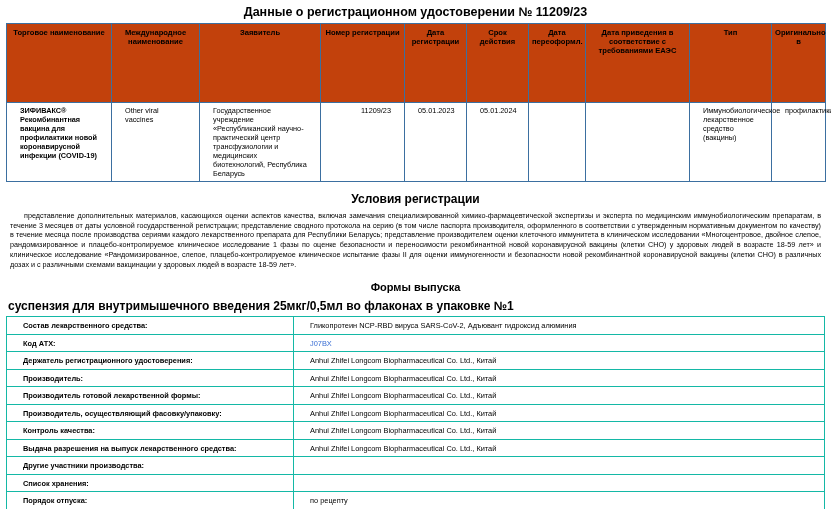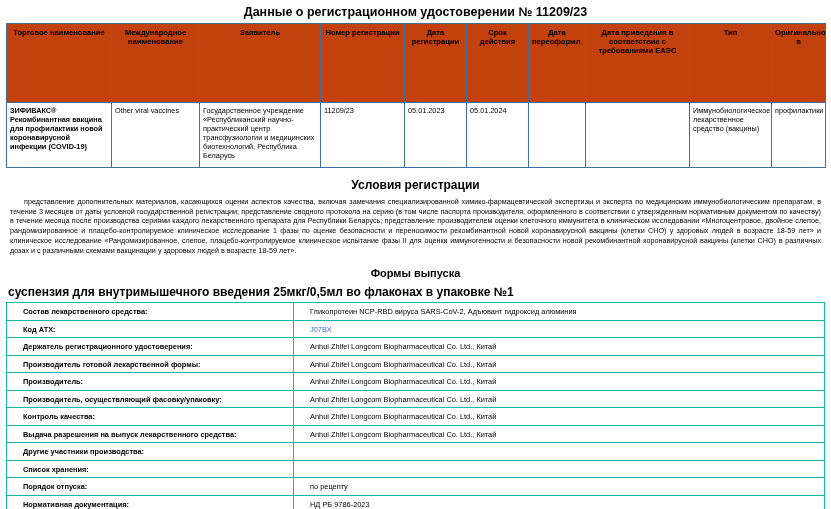--- a/index.html
+++ b/index.html
@@ -39,26 +39,26 @@
     text-align: center;
     vertical-align: top;
     padding: 4px 3px;
     height: 70px;
     color: #000;
   }
   table.reg td {
     border: 1px solid #3b6fa0;
     font-size: 7.3px;
     vertical-align: top;
-    padding: 3px 3px;
+    padding: 3px 13px;
     height: 58px;
     color: #000;
   }
   td.bold-cell { font-weight: bold; }
-  td.center { text-align: left; }
+  td.center { text-align: right; }
 
   .section-title {
     text-align: center;
     font-size: 12px;
     font-weight: bold;
     margin: 10px 0 5px 0;
   }
   .conditions {
     font-size: 7.2px;
     line-height: 1.35;
@@ -164,25 +164,25 @@
         </tr>
         <tr>
           <td class="label">Код АТХ:</td>
           <td class="value"><a class="link">J07BX</a></td>
         </tr>
         <tr>
           <td class="label">Держатель регистрационного удостоверения:</td>
           <td class="value">Anhui Zhifei Longcom Biopharmaceutical Co. Ltd., Китай</td>
         </tr>
         <tr>
+          <td class="label">Производитель:</td>
+          <td class="value">Anhui Zhifei Longcom Biopharmaceutical Co. Ltd., Китай</td>
+        </tr>
+        <tr>
           <td class="label">Производитель готовой лекарственной формы:</td>
-          <td class="value">Anhui Zhifei Longcom Biopharmaceutical Co. Ltd., Китай</td>
-        </tr>
-        <tr>
-          <td class="label">Производитель:</td>
           <td class="value">Anhui Zhifei Longcom Biopharmaceutical Co. Ltd., Китай</td>
         </tr>
         <tr>
           <td class="label">Производитель, осуществляющий фасовку/упаковку:</td>
           <td class="value">Anhui Zhifei Longcom Biopharmaceutical Co. Ltd., Китай</td>
         </tr>
         <tr>
           <td class="label">Контроль качества:</td>
           <td class="value">Anhui Zhifei Longcom Biopharmaceutical Co. Ltd., Китай</td>
         </tr>

